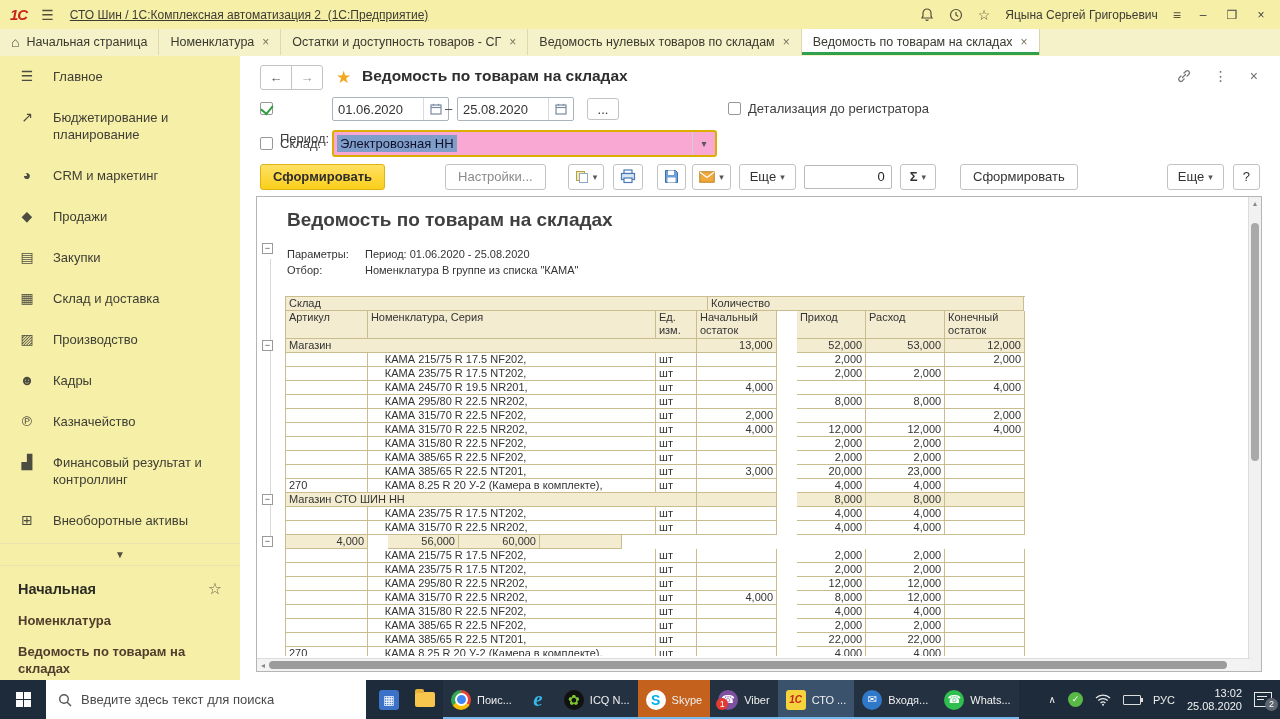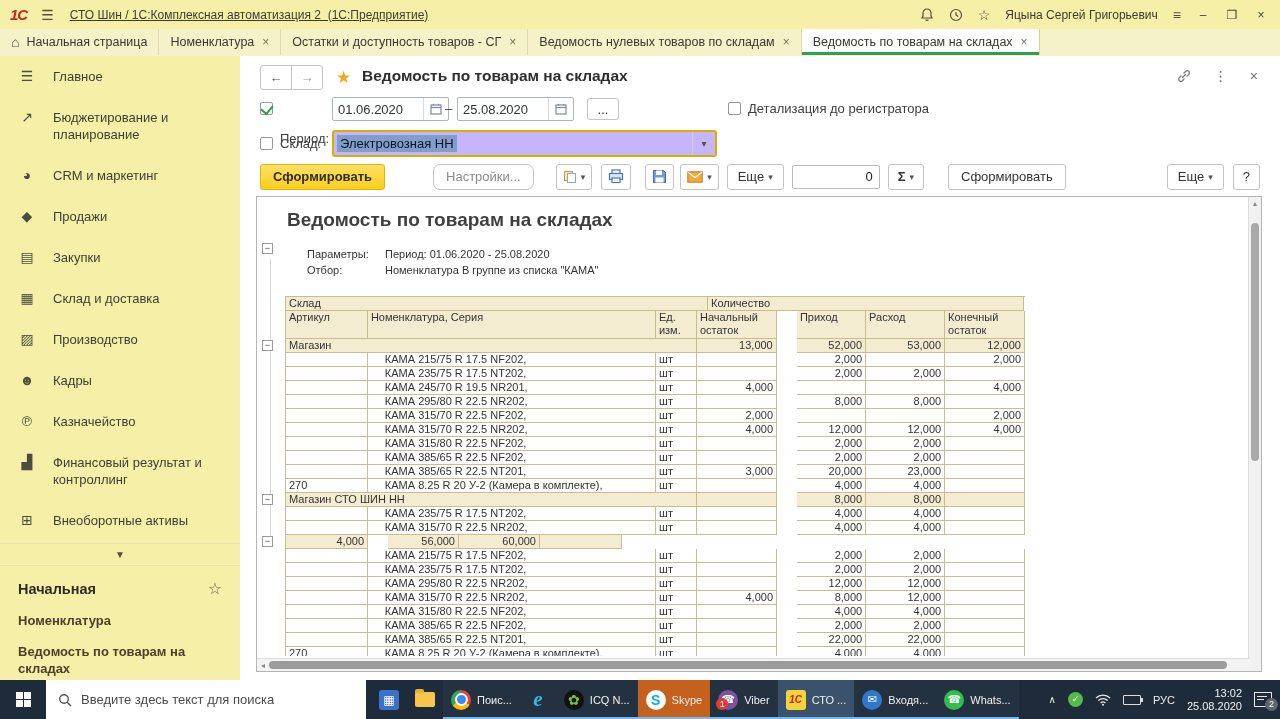--- a/index.html
+++ b/index.html
@@ -52,40 +52,40 @@
   .filterrow1{position:absolute;left:0;top:41px;width:1040px;height:26px;}
   .filterrow2{position:absolute;left:0;top:74px;width:1040px;height:28px;}
   .cb{display:inline-block;width:13px;height:13px;background:#fff;border:1px solid #979797;border-radius:2px;box-sizing:border-box;position:relative;vertical-align:middle;}
   .cb.checked::after{content:"";position:absolute;left:2px;top:0px;width:6px;height:9px;border:solid #2f9e3f;border-width:0 2px 2px 0;transform:rotate(40deg);}
   .flabel{font-size:13px;color:#3d3d3d;}
   .abs{position:absolute;}
   .datefield{display:flex;height:24px;border:1px solid #abb4bd;border-radius:2px;box-sizing:border-box;background:#fff;}
   .datefield input{border:none;outline:none;width:80px;font-size:13px;color:#333;padding:0 5px;font-family:inherit;background:transparent;}
   .calbtn{width:24px;display:flex;align-items:center;justify-content:center;border-left:1px solid #d7dbe0;}
   .dots3{width:32px;height:22px;}
-  .combo{position:absolute;left:92px;top:0;width:385px;height:27px;border:2px solid #dcae00;border-radius:3px;background:#c4b5fd;display:flex;box-sizing:border-box;align-items:stretch;}
+  .combo{position:absolute;left:92px;top:0;width:385px;height:27px;border:2px solid #dcae00;border-radius:3px;background:#f9a8d4;display:flex;box-sizing:border-box;align-items:stretch;}
   .combo .val{align-self:center;margin-left:3px;font-size:13px;color:#10102a;background:#7f9fca;padding:1px 3px;}
   .combo .drop{margin-left:auto;width:22px;display:flex;align-items:center;justify-content:center;color:#555;font-size:10px;border-left:1px solid #d0d0d0;}
 
   .toolbar{position:absolute;left:20px;top:107px;width:1000px;height:27px;display:flex;align-items:center;}
   .tbtn{height:26px;padding:0 12px;}
   .gen{background:linear-gradient(#ffe063,#fbcf1b);border:1px solid #dcb513;font-weight:bold;color:#2e2e2e;}
-  .settings{color:#8a8a8a;margin-left:48px;border-radius:7px;}
+  .settings{color:#8a8a8a;margin-left:60px;}
   .icbtn{height:26px;padding:0 6px;gap:4px;}
   .dd{font-size:9px;color:#555;}
   .numin{margin-left:8px;height:24px;width:88px;border:1px solid #b9b9b9;border-radius:2px;box-sizing:border-box;font-size:13px;text-align:right;padding:0 6px;color:#222;font-family:inherit;outline:none;}
   .sig{font-weight:bold;}
 
   
   .doc{position:absolute;left:16px;top:140px;width:1006px;height:476px;border:1px solid #b5b5b5;box-sizing:border-box;background:#fff;overflow:hidden;}
   .treeline{position:absolute;left:13px;top:62px;width:1px;height:282px;background:#d8d8d8;}
   .minusbox{position:absolute;left:5px;width:11px;height:11px;border:1px solid #9a9a9a;background:#fff;font-size:9px;line-height:9px;text-align:center;color:#444;box-sizing:border-box;}
   .docinner{position:absolute;left:28px;top:0;width:963px;height:459px;overflow:hidden;}
   .doctitle{position:absolute;left:2px;top:12px;font-size:19px;font-weight:bold;color:#3f3f3f;}
-  .pgrid{position:absolute;left:2px;top:51px;font-size:11px;color:#333;display:grid;grid-template-columns:78px auto;row-gap:4px;margin-left:20px;}
+  .pgrid{position:absolute;left:2px;top:51px;font-size:11px;color:#333;display:grid;grid-template-columns:78px auto;row-gap:4px;}
   .tbl{position:absolute;left:0;top:99px;width:739px;border-top:1px solid #c9bd90;border-left:1px solid #c9bd90;font-size:11px;color:#333;}
   .tr{display:flex;height:14px;}
   .tr.h2{height:28px;}
   .td{box-sizing:border-box;border-right:1px solid #c9bd90;border-bottom:1px solid #c9bd90;padding:0 3px;line-height:13px;overflow:hidden;white-space:nowrap;}
   .hd{background:#f3ecd1;}
   .hd2{white-space:pre-line;}
   .grp{background:#f3ecd1;}
   .num{text-align:right;}
   .ind{padding-left:17px;}
   .w1{width:84px;} .w2{width:296px;} .w3{width:42px;} .w4{width:82px;} .w5{width:71px;margin-left:20px;} .w6{width:81px;} .w7{width:82px;} .w123{width:422px;}

